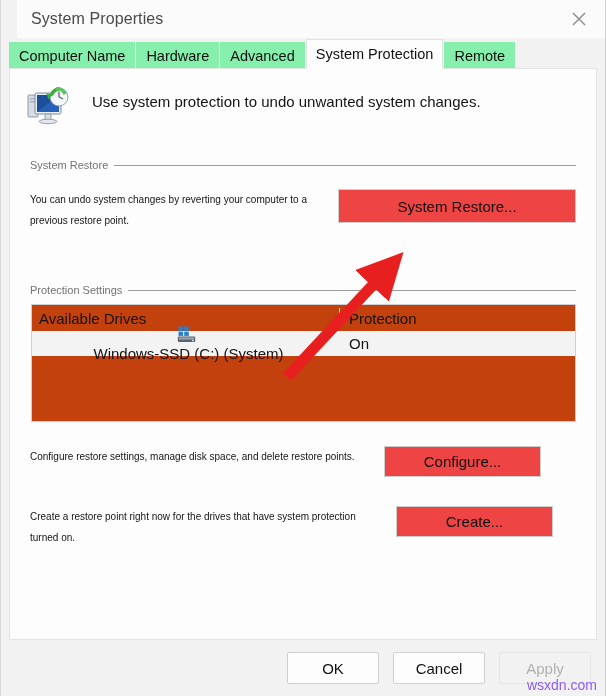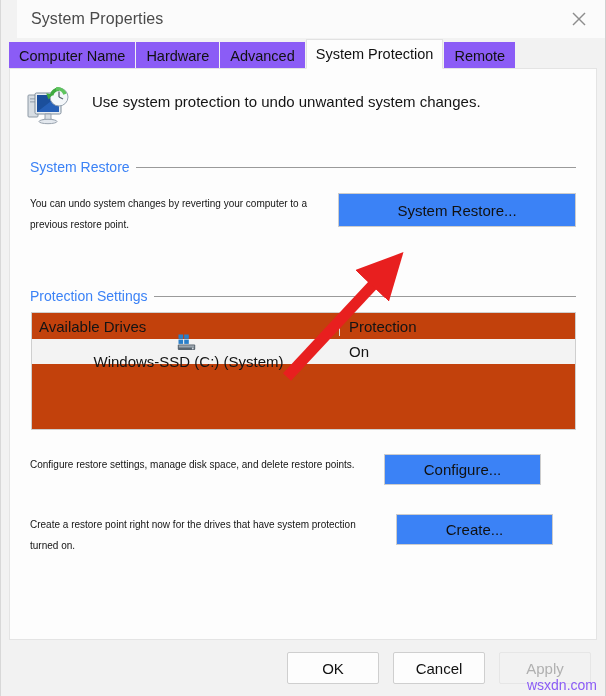--- a/index.html
+++ b/index.html
@@ -73,21 +73,21 @@
     font-size: 14.5px;
     color: #111;
     background: #f2f2f2;
     border: 1px solid transparent;
     border-bottom: none;
     white-space: nowrap;
     cursor: pointer;
     position: relative;
   }
   .tab + .tab { margin-left: 1px; }
-  .tab.inactive { background: #8b5cf6; }
+  .tab.inactive { background: #86efac; }
   .tab.active {
     background: #fdfdfd;
     height: 30px;
     border-color: #e2e2e2;
     border-bottom: 1px solid #fdfdfd;
     margin-bottom: -1px;
     z-index: 4;
   }
 
   
@@ -122,22 +122,22 @@
   }
 
   
   .group-head {
     display: flex;
     align-items: center;
     padding-left: 20px;
     padding-right: 20px;
   }
   .group-head .group-label {
-    font-size: 14px;
-    color: #3b82f6;
+    font-size: 11px;
+    color: #737373;
     white-space: nowrap;
     padding-right: 6px;
   }
   .group-head .group-rule {
     flex: 1 1 auto;
     height: 1px;
     background: #9a9a9a;
   }
 
   
@@ -148,21 +148,21 @@
     padding-right: 20px;
   }
   .row .desc {
     font-size: 10px;
     line-height: 21px;
     color: #141414;
     flex: 1 1 auto;
   }
   .btn {
     flex: 0 0 auto;
-    background: #3b82f6;
+    background: #ef4444;
     border: 1px solid #ccc;
     font-family: "Liberation Sans", sans-serif;
     font-size: 15px;
     color: #111;
     text-align: center;
     cursor: pointer;
     white-space: nowrap;
   }
   .btn:disabled { color: #adadad; border-color: #dcdcdc; cursor: default; }
 

